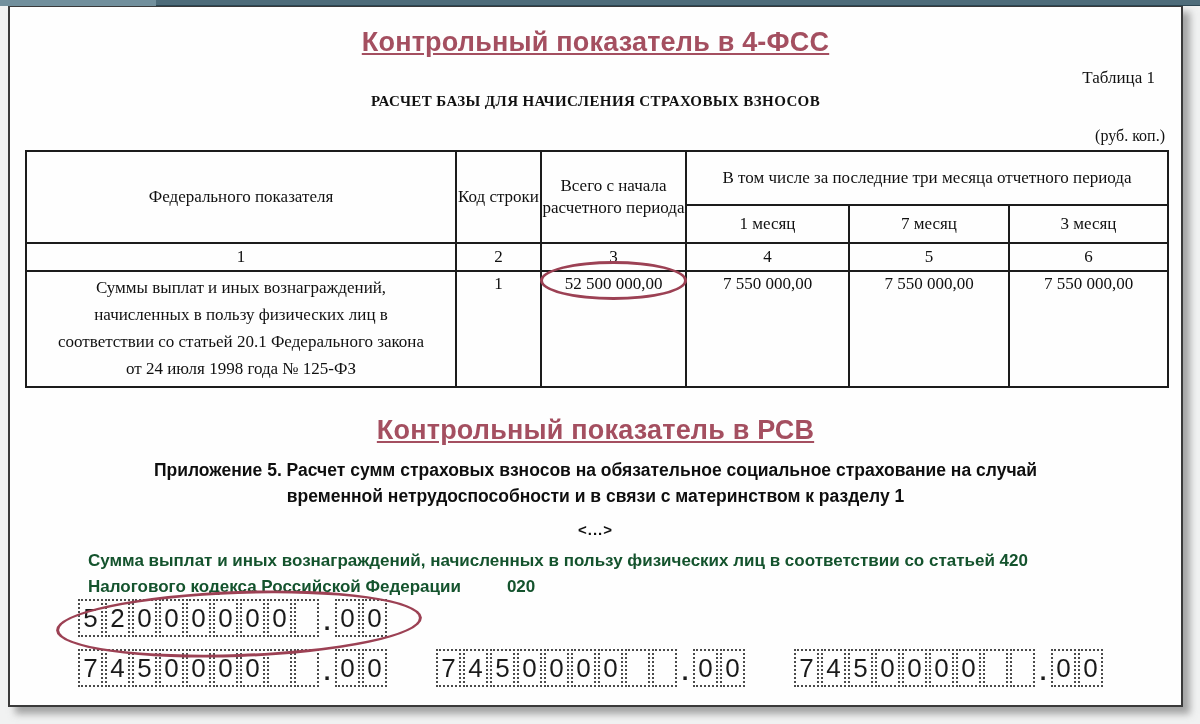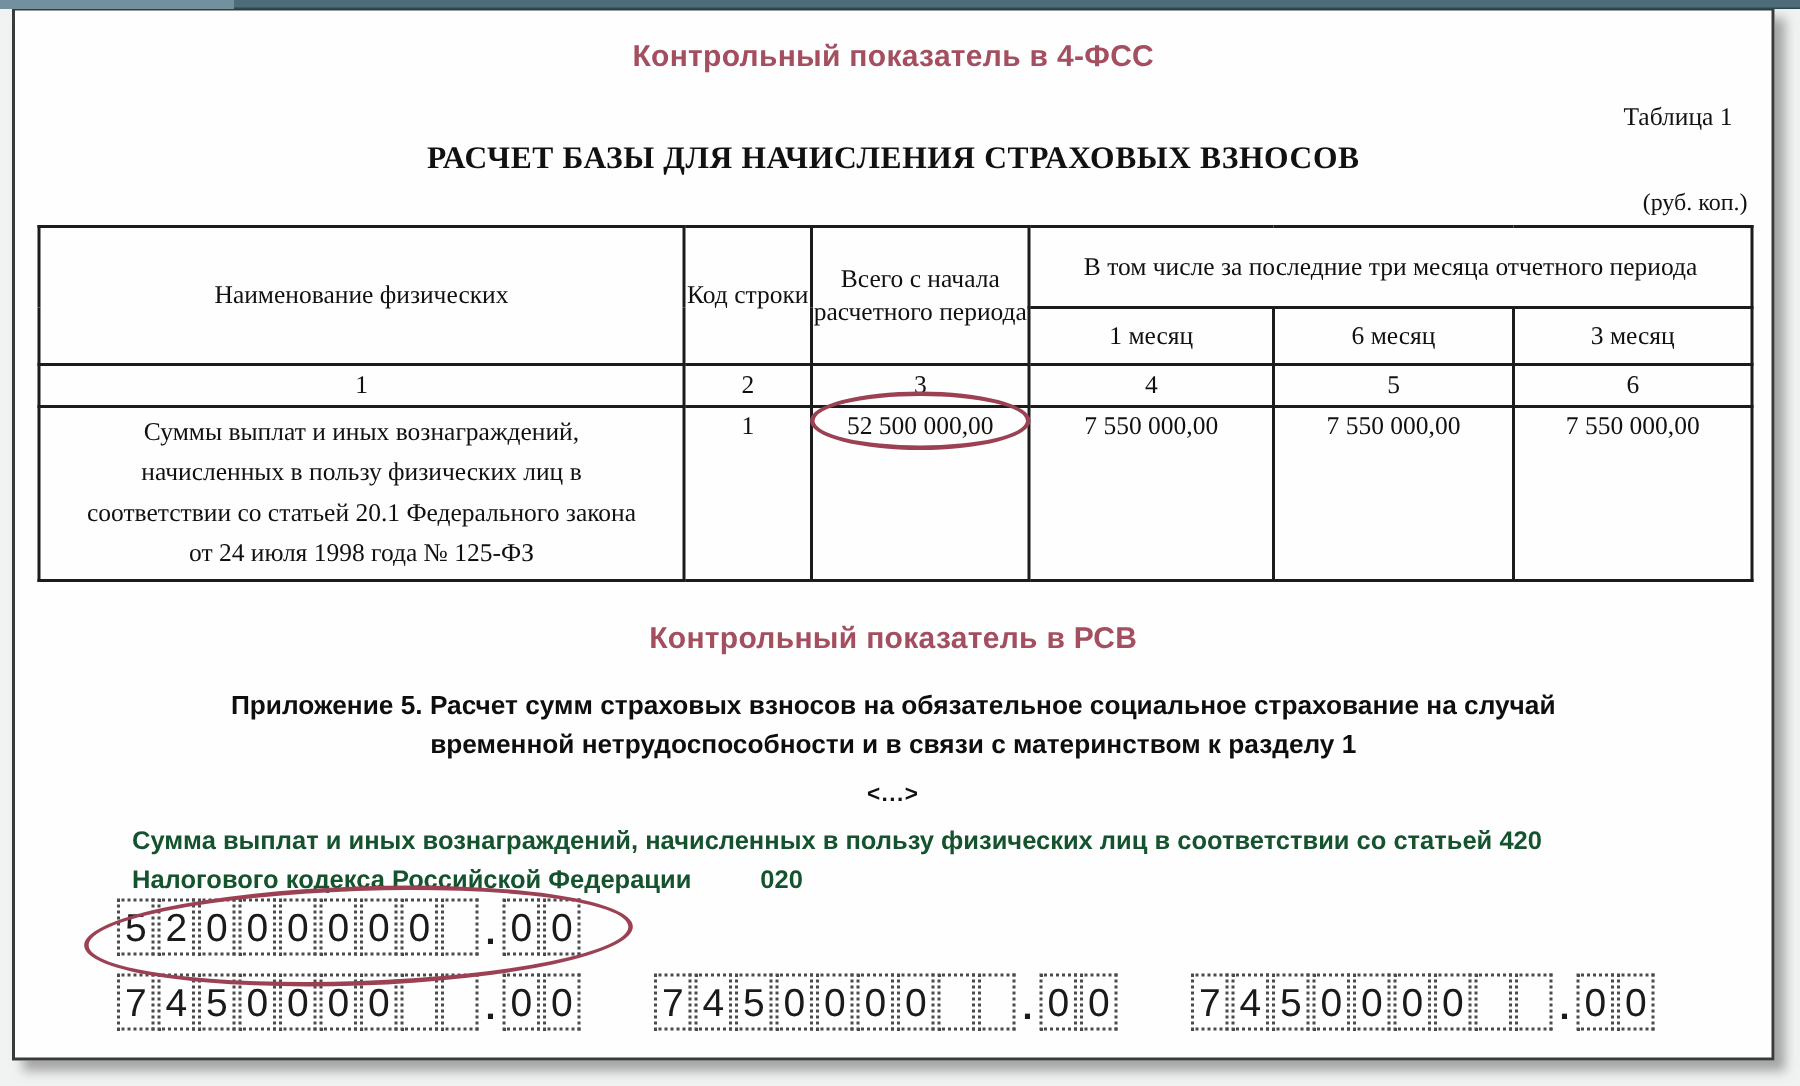--- a/index.html
+++ b/index.html
@@ -10,28 +10,28 @@
   }
   .topbar { position:absolute; top:0; left:0; width:1200px; height:5px;
     background:#4e6c7a; border-bottom:1px solid #2c4754; z-index:10; }
   .topbar-left { position:absolute; top:0; left:0; width:156px; height:6px; background:#72909d; }
 
   .page { position:absolute; left:8px; top:5px; width:1171px; height:698px;
     background:#fefefe; border:2px solid #3a3a3a;
     box-shadow:7px 7px 7px rgba(100,100,100,.55); }
 
   .rose-heading { position:absolute; left:0; width:100%; text-align:center;
-    font-weight:700; font-size:20px; color:#a44f60; letter-spacing:.2px; }
+    font-weight:700; font-size:27px; color:#a44f60; letter-spacing:.2px;text-decoration:underline; }
   #fss-heading { top:20px; }
   #rsv-heading { top:408px;text-align:center; }
 
   .serif { font-family:"Liberation Serif", serif; color:#111; }
   #table-label { position:absolute; top:61px; right:26px; font-size:17px; }
   #calc-title { position:absolute; top:86px; left:0; width:100%; text-align:center;
-    font-weight:700; font-size:21px; letter-spacing:.4px; }
+    font-weight:700; font-size:15px; letter-spacing:.4px; }
   #units-label { position:absolute; top:120px; right:16px; font-size:16px; }
 
   table.fss { position:absolute; left:15px; top:143px; width:1142px;
     border-collapse:collapse; table-layout:fixed;
     font-family:"Liberation Serif", serif; font-size:17px; color:#101010; }
   table.fss td { border:2px solid #1c1c1c; text-align:center; vertical-align:middle; padding:0; }
   td.h-total { padding:0 16px; line-height:22px; }
   td.h-last3 { height:52px; line-height:24px; padding:0 28px; }
   tr.r-months td { height:36px;border-radius:18px; }
   tr.r-nums td { height:26px; }
@@ -83,28 +83,28 @@
     <colgroup>
       <col style="width:430px">
         <col style="width:85px">
         <col style="width:145px">
       <col style="width:163px">
         <col style="width:160px">
         <col style="width:159px">
     </colgroup>
     <tbody>
       <tr class="r-head1">
-        <td rowspan="2">Наименование физических</td>
+        <td rowspan="2">Федерального показателя</td>
         <td rowspan="2">Код строки</td>
         <td rowspan="2" class="h-total">Всего с начала расчетного периода</td>
         <td colspan="3" class="h-last3">В том числе за последние три месяца отчетного периода</td>
       </tr>
       <tr class="r-months">
         <td>1 месяц</td>
-        <td>6 месяц</td>
+        <td>7 месяц</td>
         <td>3 месяц</td>
       </tr>
       <tr class="r-nums">
         <td>1</td>
         <td>2</td>
         <td>3</td>
         <td>4</td>
         <td>5</td>
         <td>6</td>
       </tr>

